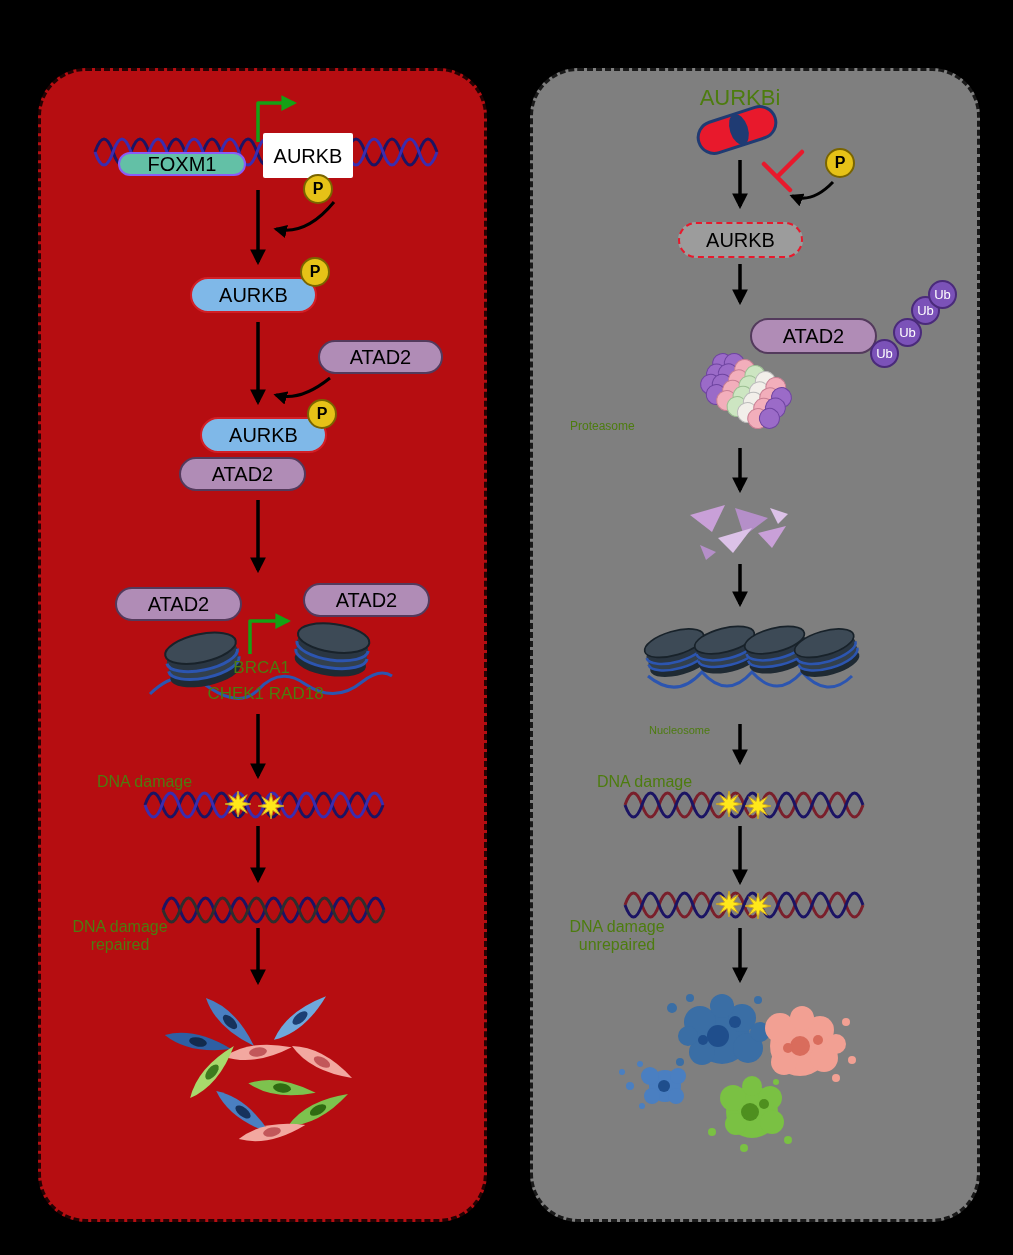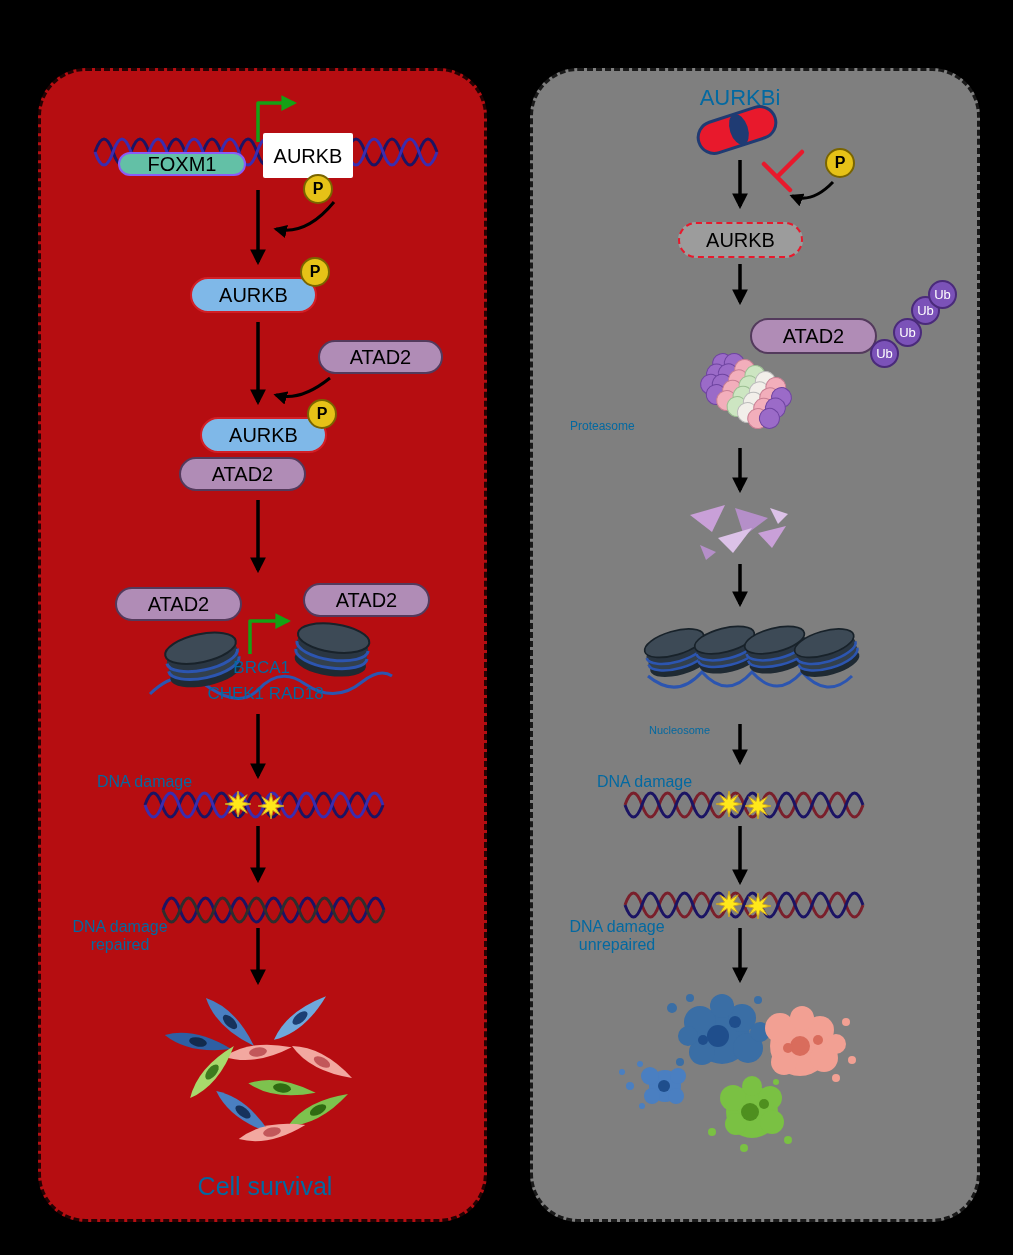--- a/index.html
+++ b/index.html
@@ -10,21 +10,21 @@
   .panel.right{left:530px;top:68px;width:450px;height:1154px;background:#7F7F7F}
   svg.art{position:absolute;left:0;top:0}
   .pill{position:absolute;display:flex;align-items:center;justify-content:center;
         font-size:20px;color:#000;border-radius:18px;line-height:1}
   .pcircle{position:absolute;width:30px;height:30px;border-radius:50%;background:#E6C217;
         border:2px solid #7A6500;display:flex;align-items:center;justify-content:center;
         font-size:16px;font-weight:bold;color:#000}
   .ub{position:absolute;width:29px;height:29px;border-radius:50%;background:#7B52B8;
         border:2px solid #4A2A7A;color:#fff;display:flex;align-items:center;justify-content:center;
         font-size:13px;font-weight:normal}
-  .lbl{position:absolute;color:#0369a1;font-size:16px}
+  .lbl{position:absolute;color:#4d7c0f;font-size:16px}
   .prel{white-space:pre-line;text-align:center}
   .outcome{font-size:25px;text-align:center}
   
   .s1{fill:none;stroke:#1B1464;stroke-width:3}
   .s2{fill:none;stroke:#3A2DB0;stroke-width:3}
   .s3{fill:none;stroke:#2E2E2E;stroke-width:3}
   .sr{fill:none;stroke:#7A1F2B;stroke-width:3}
   .ba{stroke:#000;stroke-width:3.5}
   .ca{fill:none;stroke:#000;stroke-width:3}
   .ga{fill:none;stroke:#15A115;stroke-width:3.5;stroke-linejoin:round}
@@ -320,21 +320,20 @@
   <div class="pill" style="left:303px;top:583px;width:127px;height:34px;background:#B08CB6;border:2px solid #533A5C;">ATAD2</div>
 
   <div class="lbl" style="left:210px;top:658px;width:80px;text-align:right;font-size:17px;">BRCA1</div>
   <div class="lbl" style="left:163px;top:684px;width:205px;text-align:center;font-size:17px;">CHEK1 RAD18</div>
 
   <div class="lbl" style="left:97px;top:773px;">DNA damage</div>
 
   <div class="lbl prel" style="left:55px;top:918px;width:130px;">DNA damage
 repaired</div>
 
-  <div class="lbl outcome" style="left:140px;top:1172px;width:250px;">Cell survival</div>
 
   <div class="lbl" style="left:660px;top:85px;width:160px;text-align:center;font-size:22px;">AURKBi</div>
 
   <div class="pcircle" style="left:825px;top:148px;">P</div>
 
   <div class="pill" style="left:678px;top:222px;width:125px;height:36px;background:#9C9C9C;border:2.5px dashed #E8192C;">AURKB</div>
 
   <div class="pill" style="left:750px;top:318px;width:127px;height:36px;background:#B08CB6;border:2px solid #533A5C;">ATAD2</div>
 
   <div class="ub" style="left:870px;top:339px;">Ub</div>

